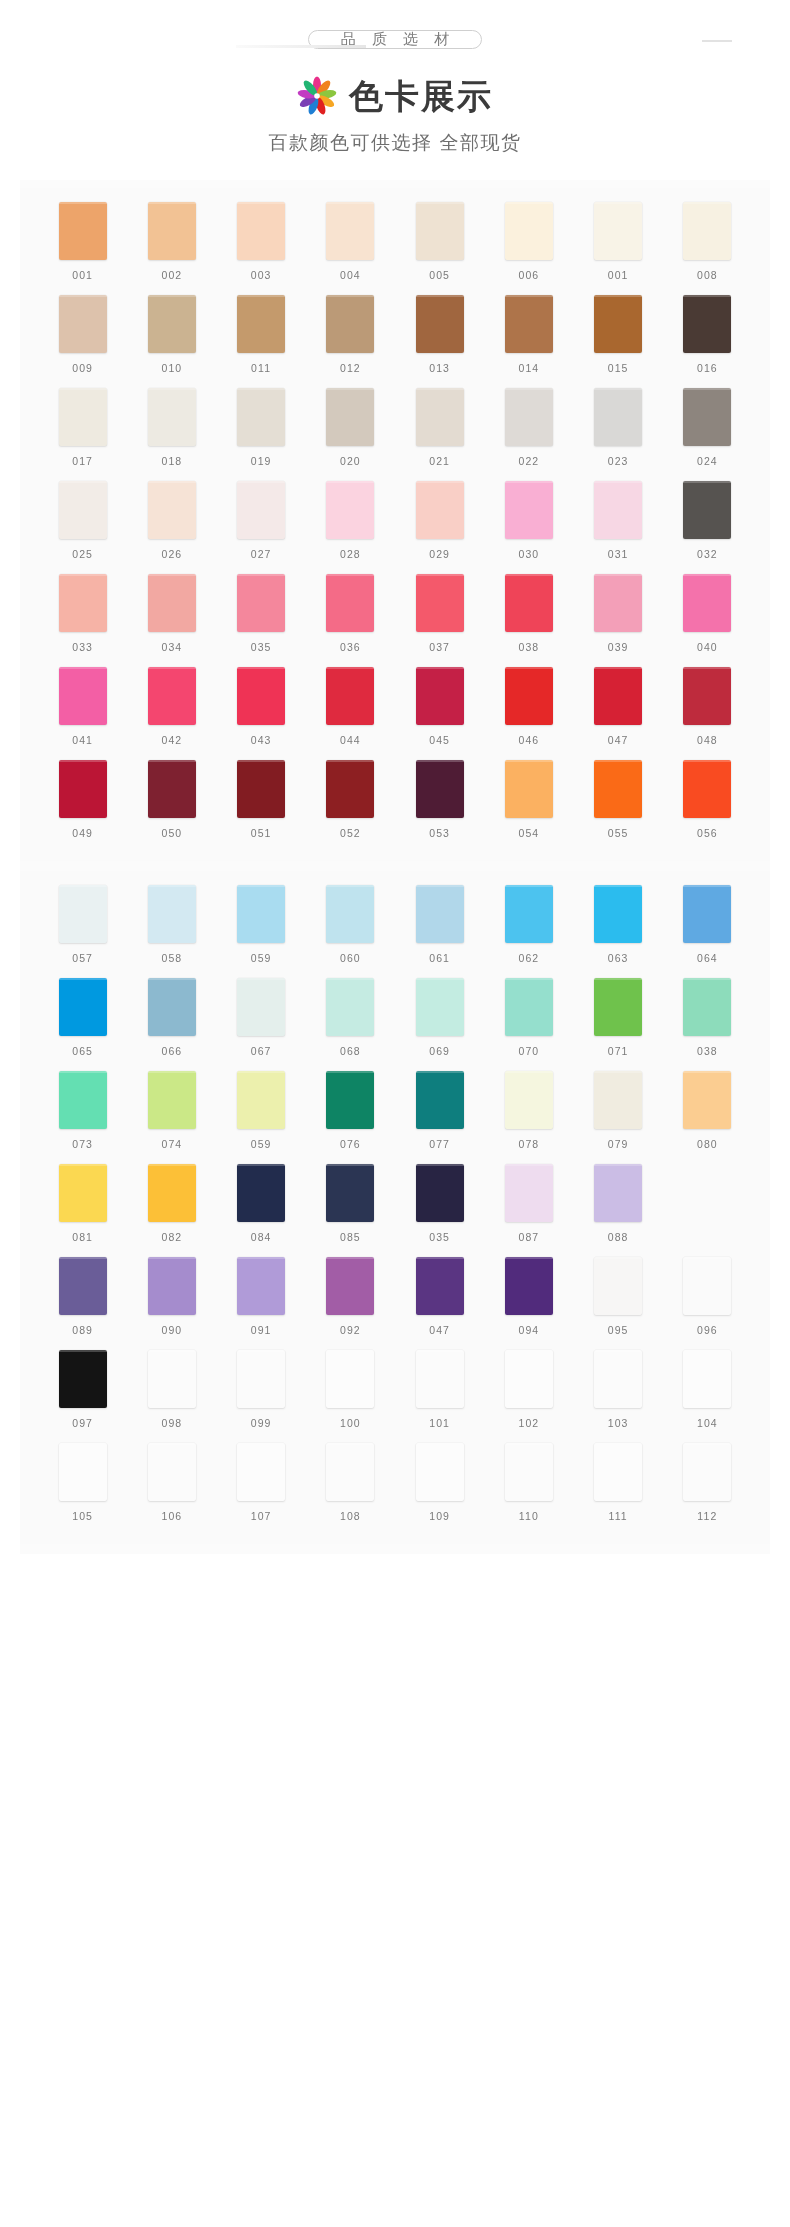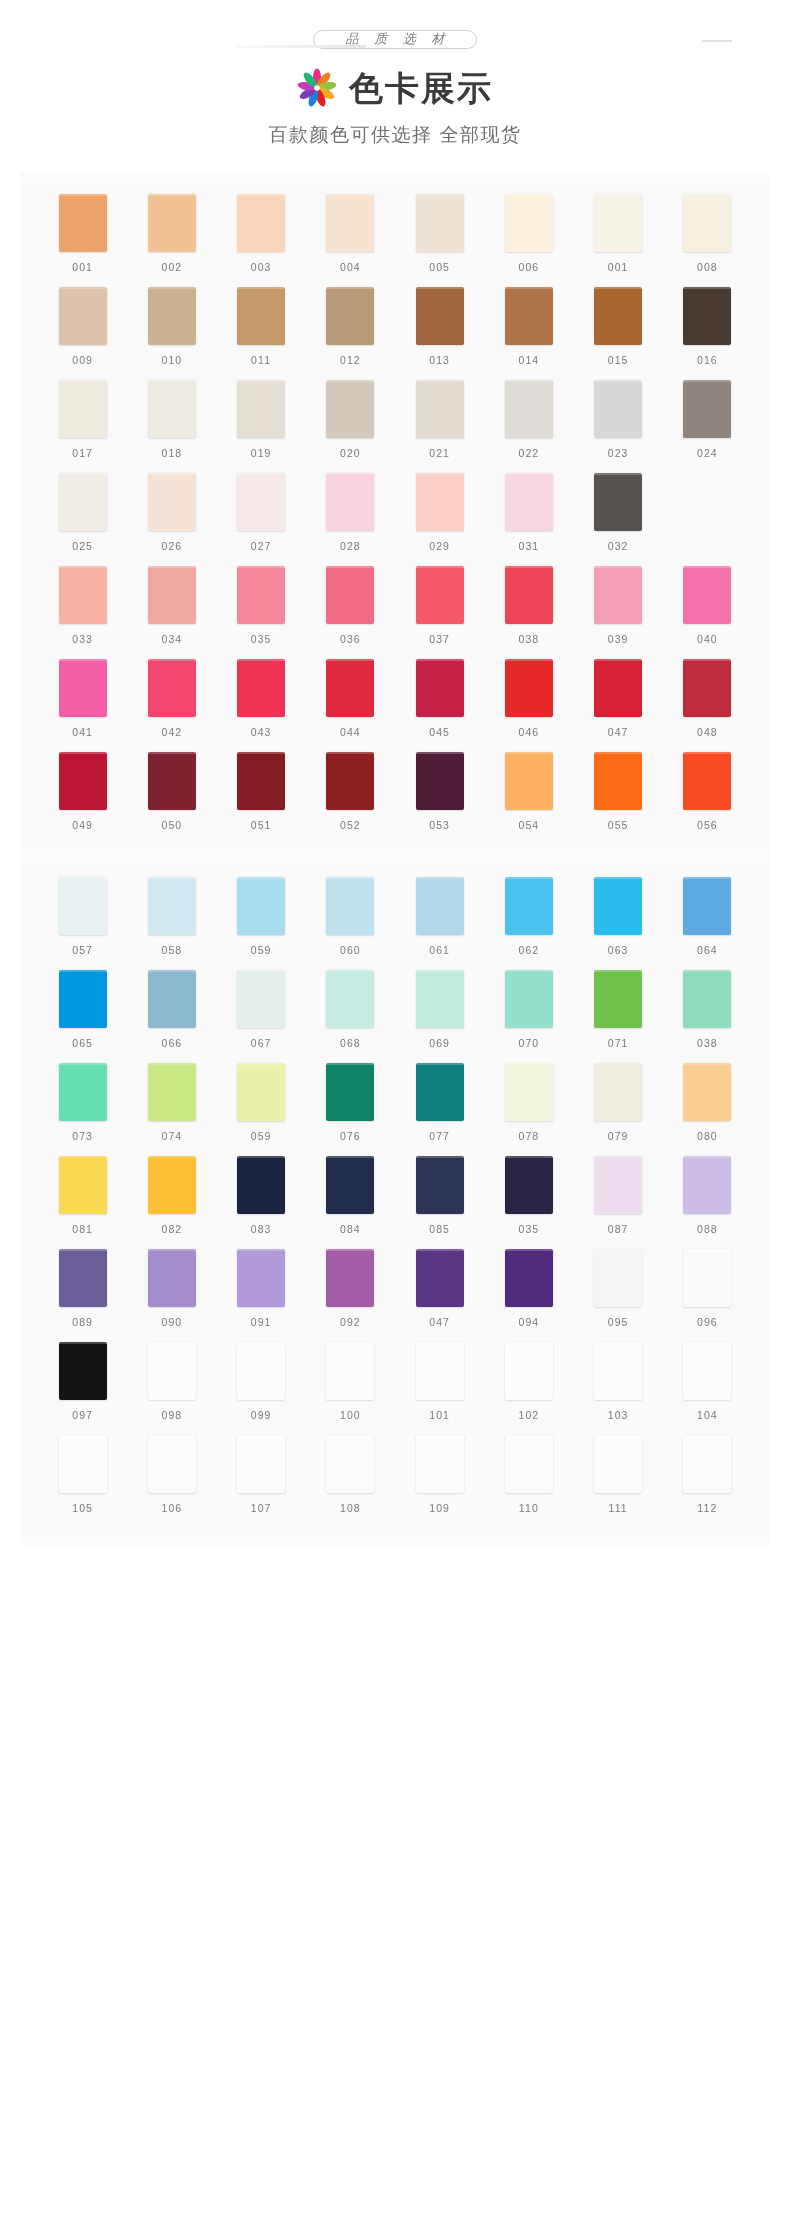--- a/index.html
+++ b/index.html
@@ -36,26 +36,25 @@
   }
   .badge {
     display: inline-flex;
     align-items: center;
     justify-content: center;
     height: 19px;
     padding: 0 26px;
     border: 1px solid #cfcfcf;
     border-radius: 16px;
     color: #7d7d7d;
-    font-size: 13px;
+    font-size: 15px;
     letter-spacing: 6px;
     text-indent: 6px;
     background: #fff;
     box-sizing: border-box;
-    font-style: italic;
   }
   .rule-left, .rule-right {
     position: absolute;
     height: 3px;
     background: linear-gradient(to right, #ededed, #f7f7f7);
     top: 23px;
   }
   .rule-left {
     left: 236px;
     width: 130px;
@@ -63,21 +62,21 @@
   }
   .rule-right {
     right: 58px;
     width: 30px;
     height: 2px;
     background: #e2e2e2;
     top: 18px;
   }
 
   .title-row {
-    margin-top: 12px;
+    margin-top: 20px;
     display: flex;
     align-items: center;
     justify-content: center;
     gap: 12px;
   }
   .flower-icon {
     width: 40px;
     height: 40px;
     flex: 0 0 40px;
     display: block;
@@ -299,20 +298,24 @@
           </div>
           <div class="swatch-cell">
             <div class="swatch-chip" style="background-color: rgb(251, 211, 224);"></div>
             <div class="swatch-label">028</div>
           </div>
           <div class="swatch-cell">
             <div class="swatch-chip" style="background-color: rgb(249, 207, 198);"></div>
             <div class="swatch-label">029</div>
           </div>
           <div class="swatch-cell">
+            <div class="swatch-chip" style="background-color: rgb(249, 175, 211);"></div>
+            <div class="swatch-label">030</div>
+          </div>
+          <div class="swatch-cell">
             <div class="swatch-chip" style="background-color: rgb(247, 215, 228);"></div>
             <div class="swatch-label">031</div>
           </div>
           <div class="swatch-cell">
             <div class="swatch-chip" style="background-color: rgb(86, 83, 80);"></div>
             <div class="swatch-label">032</div>
           </div>
         </div>
         <div class="swatch-row">
           <div class="swatch-cell">
@@ -523,24 +526,20 @@
         <div class="swatch-row">
           <div class="swatch-cell">
             <div class="swatch-chip" style="background-color: rgb(251, 216, 81);"></div>
             <div class="swatch-label">081</div>
           </div>
           <div class="swatch-cell">
             <div class="swatch-chip" style="background-color: rgb(252, 192, 55);"></div>
             <div class="swatch-label">082</div>
           </div>
           <div class="swatch-cell">
-            <div class="swatch-chip" style="background-color: rgb(27, 36, 64);"></div>
-            <div class="swatch-label">083</div>
-          </div>
-          <div class="swatch-cell">
             <div class="swatch-chip" style="background-color: rgb(34, 44, 77);"></div>
             <div class="swatch-label">084</div>
           </div>
           <div class="swatch-cell">
             <div class="swatch-chip" style="background-color: rgb(43, 53, 83);"></div>
             <div class="swatch-label">085</div>
           </div>
           <div class="swatch-cell">
             <div class="swatch-chip" style="background-color: rgb(40, 36, 67);"></div>
             <div class="swatch-label">035</div>

